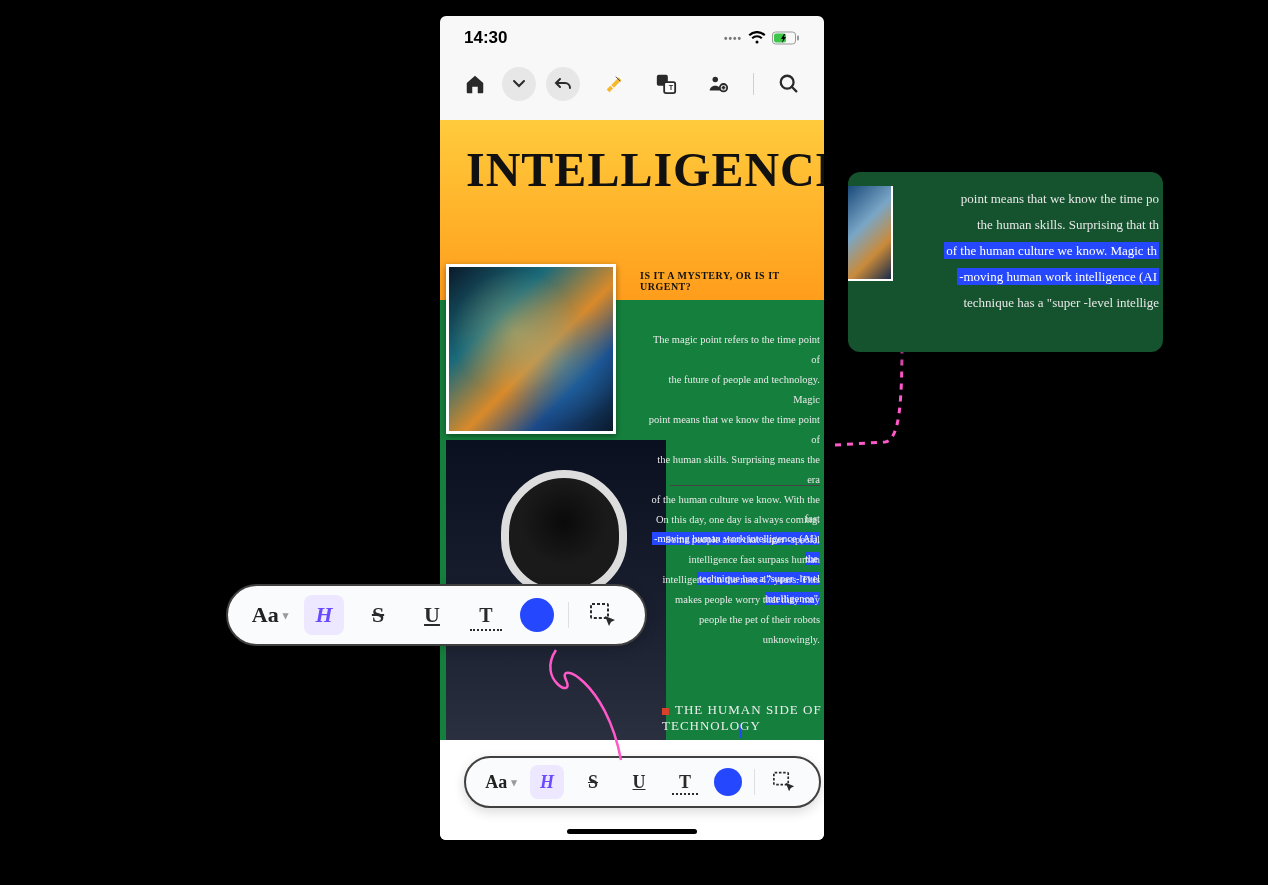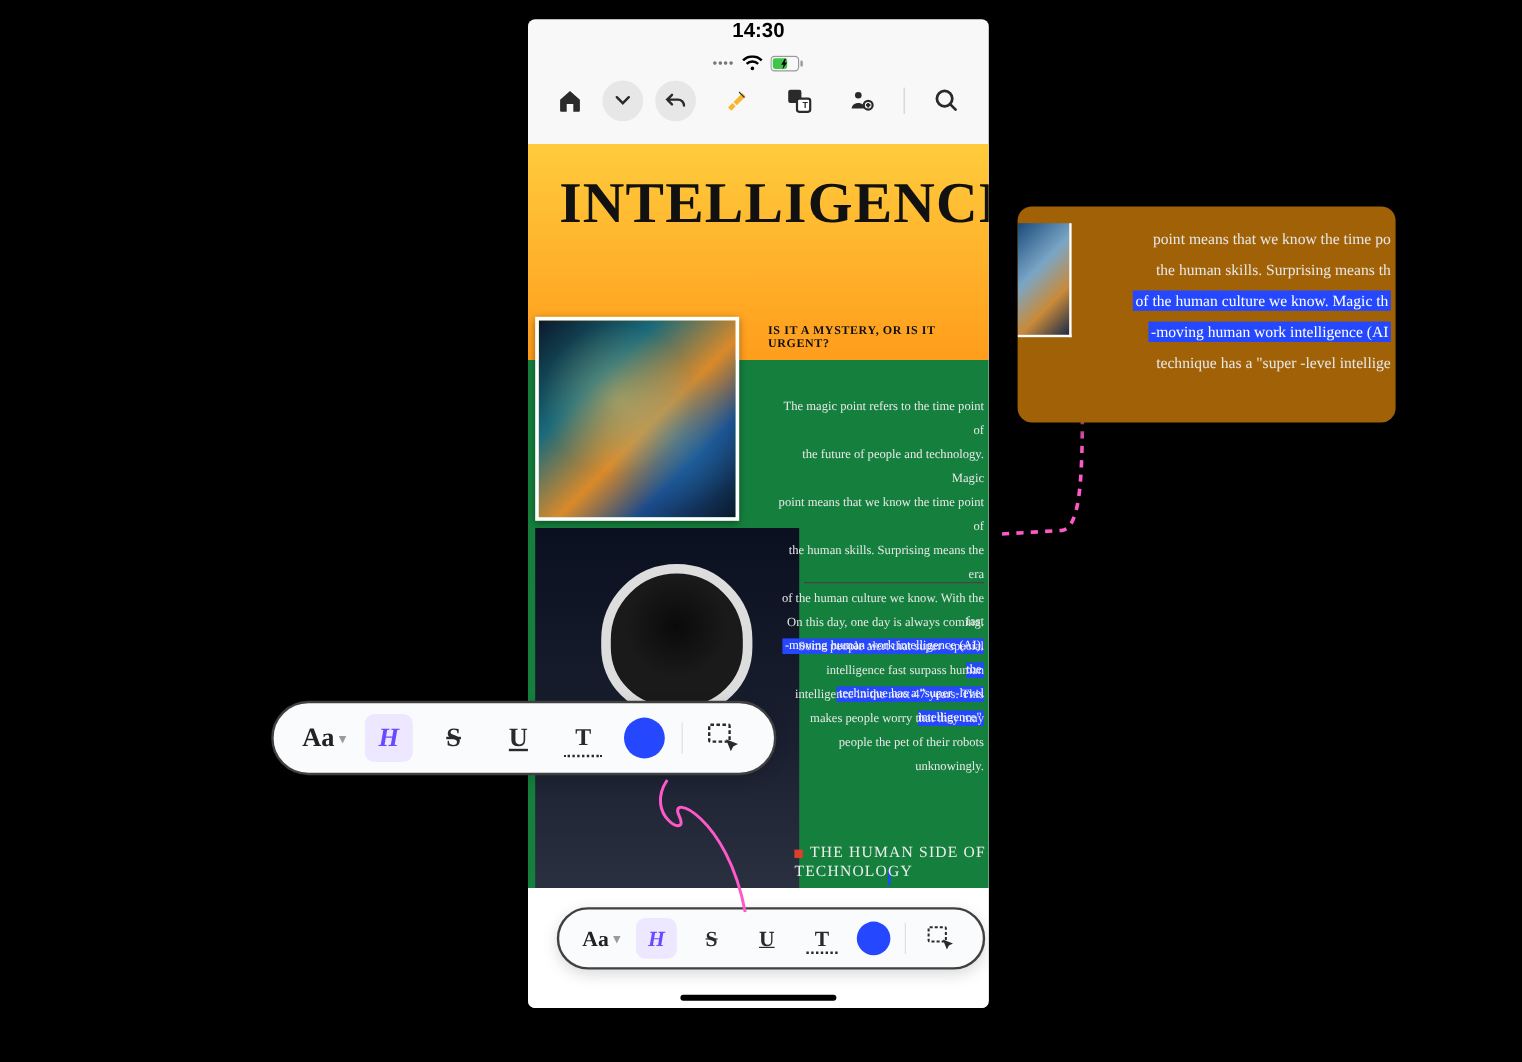--- a/index.html
+++ b/index.html
@@ -1,18 +1,18 @@
 <!DOCTYPE html>
 <html><head>
 <meta charset="utf-8">
 <style>
   * { margin:0; padding:0; box-sizing:border-box; }
   body { background:#000; width:1268px; height:885px; font-family:Georgia,serif; position:relative; overflow:hidden; }
   .phone { position:absolute; left:440px; top:16px; width:384px; height:824px; background:#f8f8f8; border-radius:6px; overflow:hidden; }
-  .status-bar { height:44px; display:flex; align-items:center; justify-content:space-between; padding:0 24px; font-family:-apple-system,Helvetica,sans-serif; font-weight:600; font-size:17px;flex-direction:column; }
+  .status-bar { height:44px; display:flex; align-items:center; justify-content:space-between; padding:0 24px; font-family:-apple-system,Helvetica,sans-serif; font-weight:600; font-size:17px; }
   .status-right { display:flex; align-items:center; gap:6px; }
   .dots { font-size:10px; letter-spacing:1px; color:#777; }
   .wifi-icon svg, .battery-icon svg { display:block; }
   .toolbar { height:48px; display:flex; align-items:center; padding:0 18px; gap:10px; }
   .tb-left { display:flex; align-items:center; gap:10px; }
   .tb-right { display:flex; align-items:center; gap:18px; margin-left:auto; }
   .tb-btn { width:34px; height:34px; display:flex; align-items:center; justify-content:center; border-radius:50%; cursor:pointer; }
   .tb-pill { background:#e7e7e7; }
   .divider-v { width:1px; height:22px; background:#d0d0d0; }
   .doc { position:relative; margin-top:12px; height:720px; overflow:hidden; }
@@ -48,21 +48,21 @@
   .fmt-u { text-decoration:underline; }
   .fmt-t { font-size:20px; position:relative; }
   .fmt-t::after{content:"";position:absolute;left:4px;right:4px;bottom:4px;border-bottom:2px dotted #2a2a2a;}
   .color-dot{ width:34px; height:34px; border-radius:50%; background:#2548ff;}
   .fmt-div{width:1px;height:26px;background:#e0e0e0;}
   .fmt-apply svg{display:block;}
 
   .swirl { position:absolute; left:536px; top:640px; width:110px; height:130px; pointer-events:none; }
   .dashpath { position:absolute; left:830px; top:320px; width:85px; height:130px; pointer-events:none; }
 
-  .callout { position:absolute; left:848px; top:172px; width:315px; height:180px; background:#a16207; border-radius:12px; box-shadow:0 6px 22px rgba(0,0,0,0.5); overflow:hidden; display:flex; }
+  .callout { position:absolute; left:848px; top:172px; width:315px; height:180px; background:#14532d; border-radius:12px; box-shadow:0 6px 22px rgba(0,0,0,0.5); overflow:hidden; display:flex; }
   .callout-img { width:45px; height:95px; margin:14px 0 0 0; background:linear-gradient(135deg,#1a4a7a,#7aa6c6 40%,#c98a3a 70%,#1a2a4a); border-right:2px solid #fff; border-bottom:2px solid #fff; }
   .callout-text { flex:1; padding:14px 4px 14px 12px; color:#e8e8e8; font-size:13px; line-height:2; text-align:right; font-family:Georgia,serif; }
 </style>
 </head>
 <body>
 
 <div class="phone">
   <div class="status-bar">
     <span>14:30</span>
     <div class="status-right">
@@ -212,18 +212,18 @@
 
 <svg class="dashpath" viewBox="0 0 85 130">
   <path d="M5 125 L 55 122 C 70 120, 72 80, 72 20" fill="none" stroke="#ff58c8" stroke-width="3" stroke-dasharray="6 6"></path>
   <path d="M64 14 L72 4 L80 14" fill="none" stroke="#ff58c8" stroke-width="3"></path>
 </svg>
 
 <div class="callout">
   <div class="callout-img"></div>
   <div class="callout-text">
     <span>point means that we know the time po</span><br>
-    <span>the human skills. Surprising means th</span><br>
+    <span>the human skills. Surprising that th</span><br>
     <span class="hl">of the human culture we know. Magic th</span><br>
     <span class="hl">-moving human work intelligence (AI</span><br>
     <span>technique has a "super -level intellige</span>
   </div>
 </div>
 
 </body></html>

